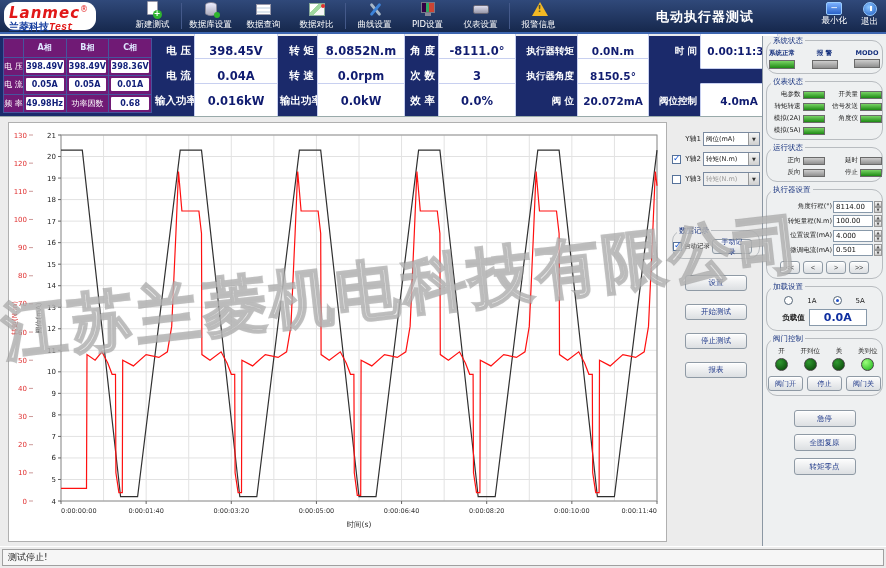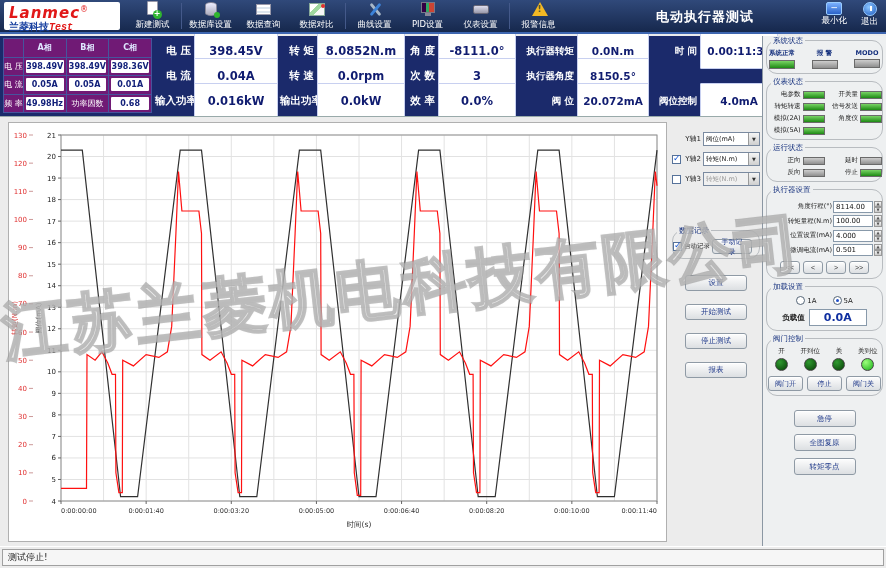--- a/index.html
+++ b/index.html
@@ -1,21 +1,21 @@
 <!DOCTYPE html>
 <html><head>
 <meta charset="utf-8">
 <style>
   html,body{margin:0;padding:0;width:886px;height:568px;overflow:hidden;
     font-family:"DejaVu Sans","Liberation Sans",sans-serif;background:#ececec;position:relative;}
   *{box-sizing:border-box;}
   
   #header{position:absolute;left:0;top:0;width:886px;height:34px;
     background:linear-gradient(#30497a,#16284d);border-bottom:2px solid #3e66b0;z-index:10;}
-  #logo{position:absolute;left:4px;top:2px;width:116px;height:28px;background:#fff;border-radius:2px;padding:1px 5px;}
+  #logo{position:absolute;left:4px;top:2px;width:92px;height:28px;background:#fff;border-radius:11px;padding:1px 5px;}
   #logo .brand{color:#e11818;font-weight:bold;font-style:italic;font-size:15px;line-height:14px;letter-spacing:1px;}
   #logo .reg{font-size:8px;vertical-align:super;color:#e11818;}
   #logo .sub{font-size:10px;line-height:11px;font-weight:bold;font-family:Liberation Mono, monospace;}
   #logo .sub-cn{color:#1840a0;}
   #logo .sub-en{color:#e11818;font-style:italic;}
   #toolbar{position:absolute;left:126px;top:0;height:32px;display:flex;align-items:center;}
   .tb-item{width:53px;height:32px;display:flex;flex-direction:column;align-items:center;justify-content:center;color:#fff;font-size:8.5px;cursor:default;}
   .tb-sep{width:1px;height:26px;background:#0c1733;border-right:1px solid #44598a;margin:0 2px;}
   .ic{width:22px;height:17px;position:relative;margin-bottom:1px;}
   .pg{position:absolute;left:5px;top:0;width:11px;height:14px;background:#fff;border:1px solid #99a;border-radius:1px;}
@@ -91,21 +91,21 @@
   .instlabel{font-size:6.5px;color:#222;white-space:nowrap;}
   .instit .ledbar{width:22px;height:8px;}
   .fld{display:flex;align-items:center;justify-content:flex-end;margin:2.5px 0;gap:1px;}
   .fldlabel{font-size:6.5px;color:#222;white-space:nowrap;}
   .fld input{width:40px;height:12px;border:1px solid #8899aa;font-size:7px;font-family:inherit;padding:0 2px;color:#111;}
   .spin{width:8px;height:12px;display:flex;flex-direction:column;}
   .spin div{flex:1;border:1px solid #999;background:linear-gradient(#f8f8f8,#ccc);font-size:4px;line-height:4px;text-align:center;color:#555;}
   .navrow{display:flex;gap:3px;justify-content:center;margin-top:5px;}
   .navrow .btn{width:20px;height:13px;font-size:7px;color:#333;}
   .radiorow{display:flex;justify-content:center;gap:16px;margin:1px 0 4px;}
-  .radioit{display:flex;align-items:center;gap:2px;font-size:7px;color:#222;}
+  .radioit{display:flex;align-items:center;gap:14px;font-size:7px;color:#222;}
   .radio{width:9px;height:9px;border-radius:50%;border:1px solid #567;background:#fff;position:relative;}
   .radio.on::after{content:"";position:absolute;left:2px;top:2px;width:3px;height:3px;border-radius:50%;background:#2050c8;}
   .loadrow{display:flex;align-items:center;justify-content:center;gap:4px;}
   .loadlabel{font-size:7.5px;font-weight:bold;color:#222;}
   .loadval{width:58px;height:17px;background:#fff;border:1px solid #8899aa;color:#1030a0;font-weight:bold;font-size:11px;display:flex;align-items:center;justify-content:center;}
   .vlabels{display:grid;grid-template-columns:repeat(4,1fr);font-size:6.5px;color:#222;text-align:center;margin-bottom:2px;}
   .vleds{display:grid;grid-template-columns:repeat(4,1fr);justify-items:center;margin-bottom:5px;}
   .rled{width:13px;height:13px;border-radius:50%;background:radial-gradient(circle at 35% 30%,#2f9a2f,#073f07);border:1px solid #444;}
   .rled.on{background:radial-gradient(circle at 35% 30%,#9cff7c,#18b018);}
   .vbtns{display:flex;justify-content:space-between;padding:0 1px;}

